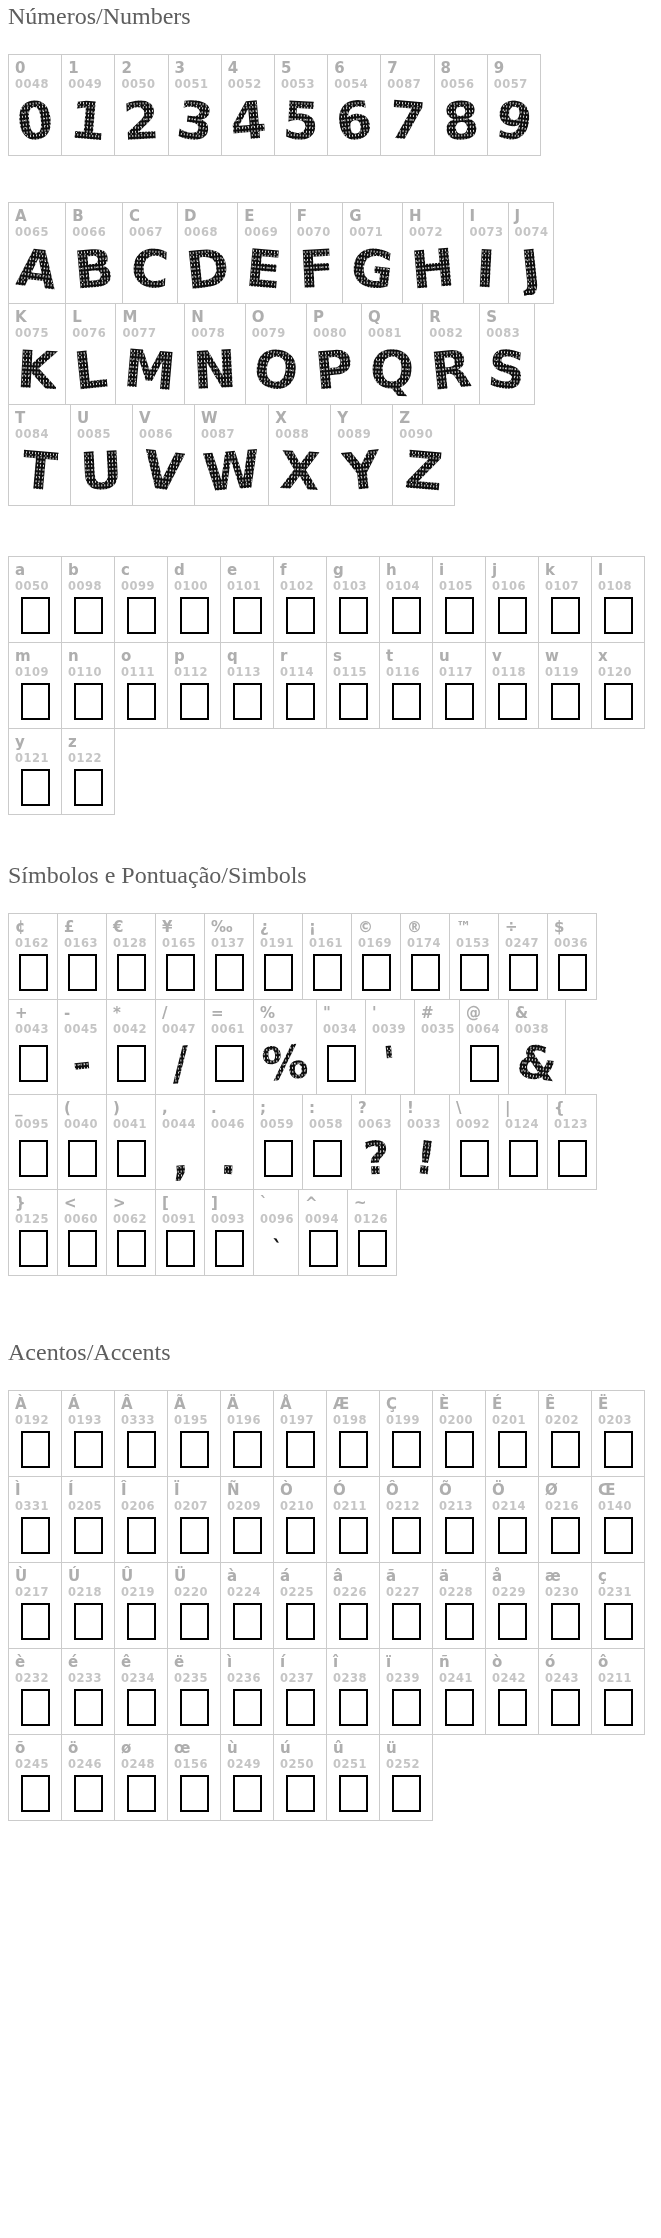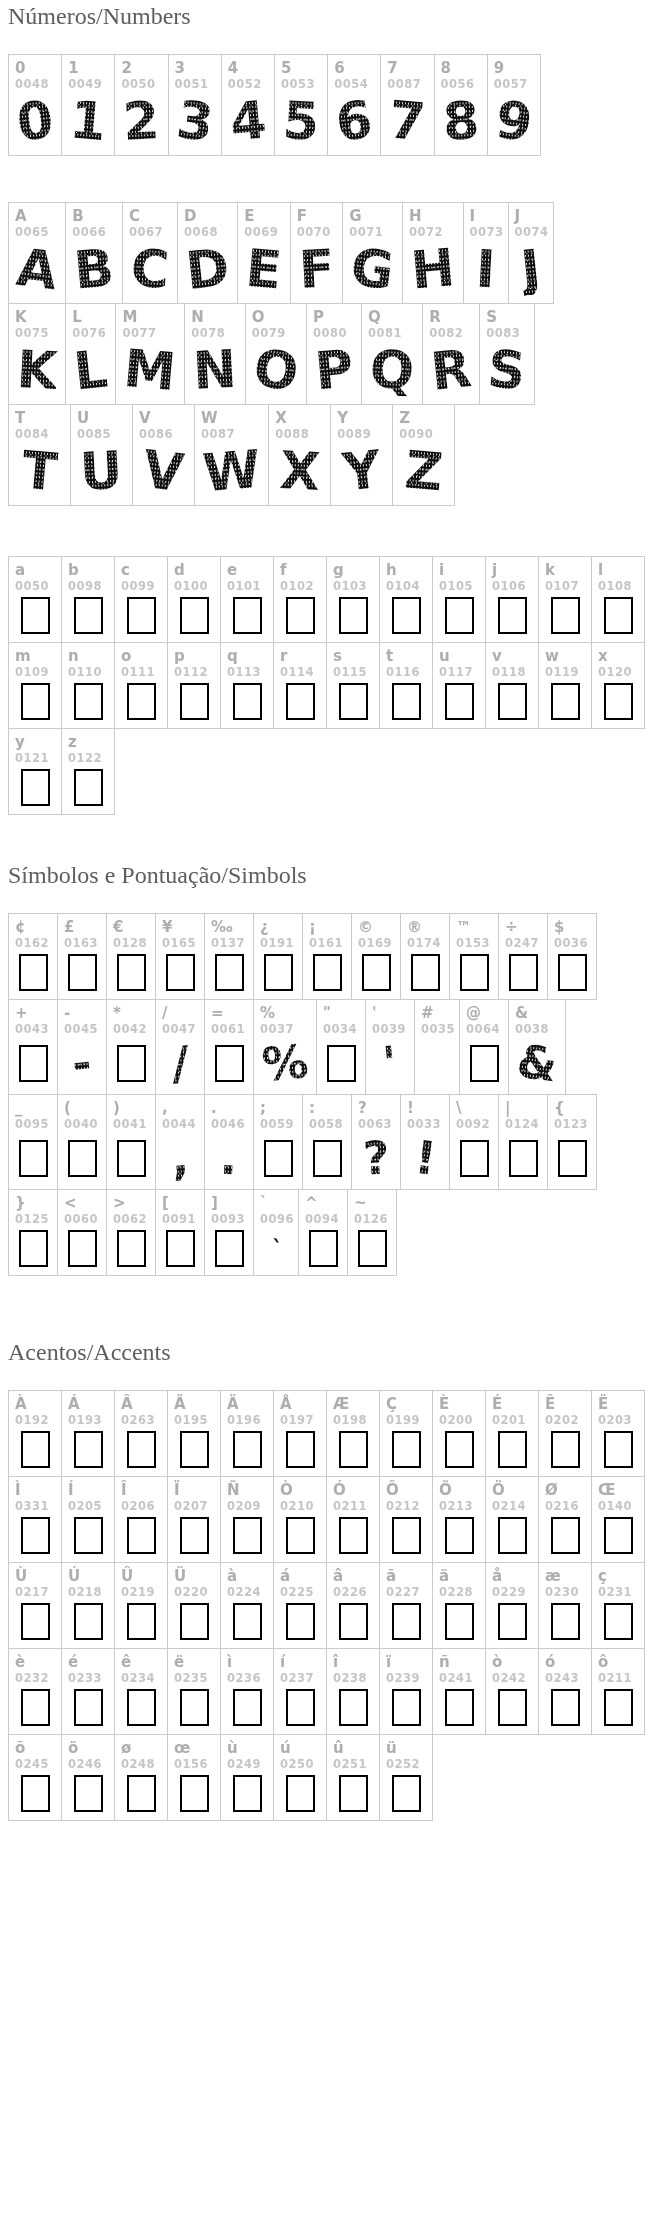--- a/index.html
+++ b/index.html
@@ -1048,21 +1048,21 @@
               <div class="cell-char">Á</div>
               <div class="cell-code">0193</div>
             </div>
             <div class="cell-glyph">
               <span class="g-box"></span>
             </div>
           </div>
           <div class="cell">
             <div class="cell-head">
               <div class="cell-char">Â</div>
-              <div class="cell-code">0263</div>
+              <div class="cell-code">0333</div>
             </div>
             <div class="cell-glyph">
               <span class="g-box"></span>
             </div>
           </div>
           <div class="cell">
             <div class="cell-head">
               <div class="cell-char">Ã</div>
               <div class="cell-code">0195</div>
             </div>

